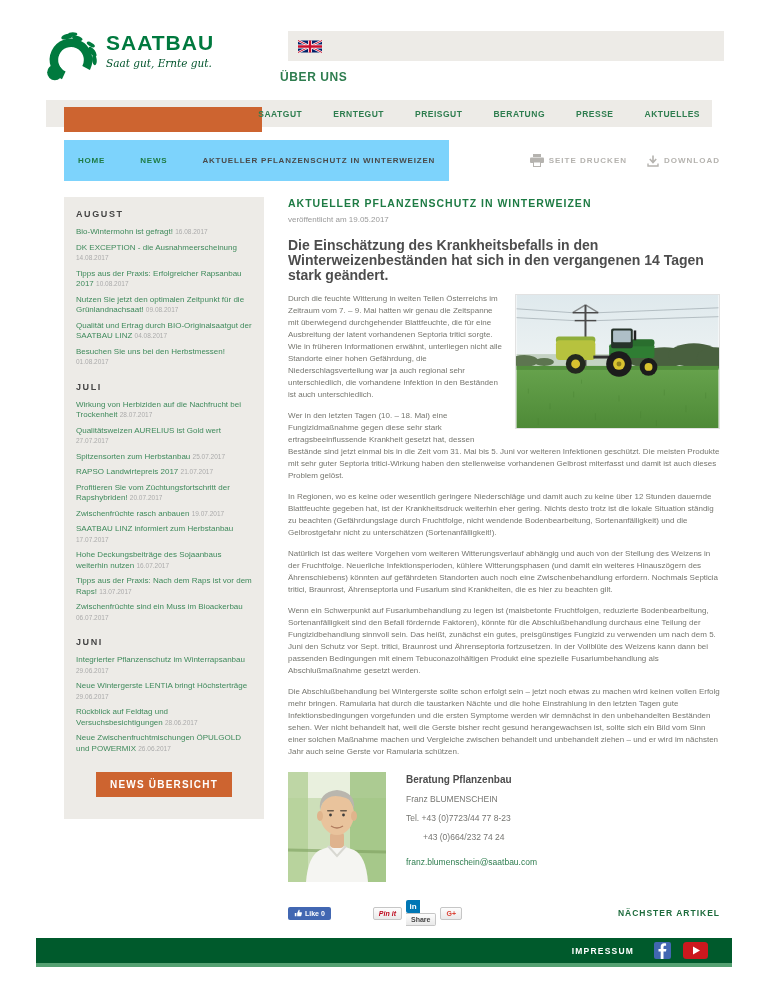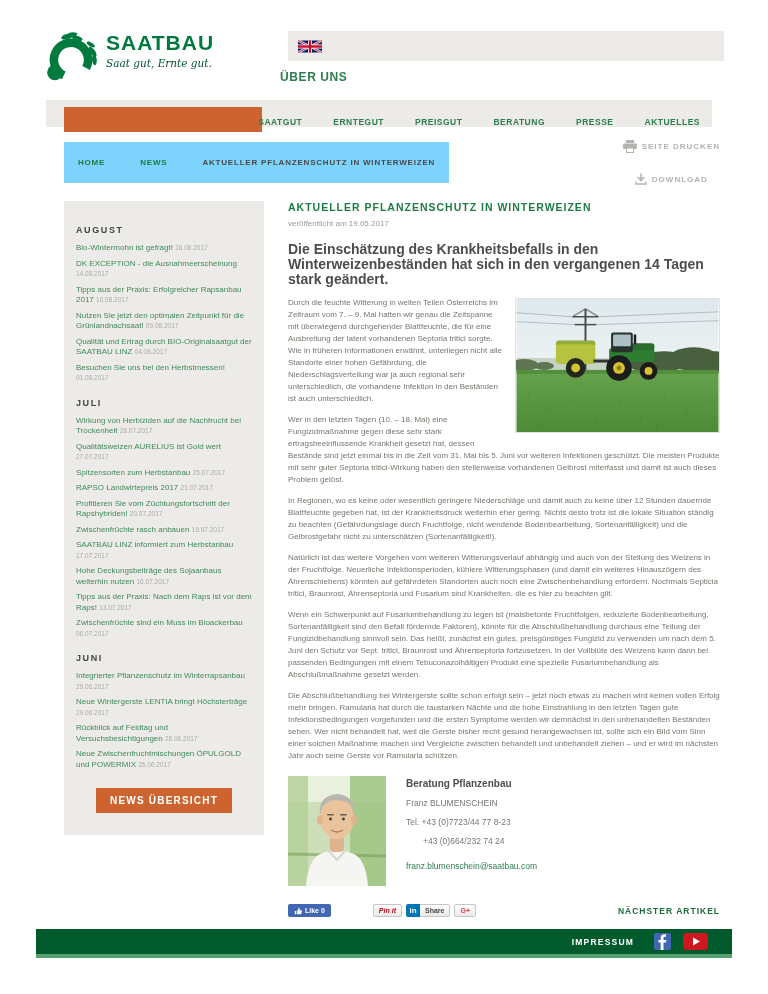--- a/index.html
+++ b/index.html
@@ -12,36 +12,36 @@
   .logo { position:absolute; left:44px; top:32px; display:flex; align-items:flex-start; gap:8px; cursor:pointer; }
   .logo-title { font-size:21px; font-weight:bold; color:#00793e; letter-spacing:1px; line-height:22px; }
   .logo-tagline { font-family:"DejaVu Serif", serif; font-style:italic; font-size:10.5px; color:#00532b; margin-top:3px; }
   .topbar { position:absolute; left:288px; right:44px; top:31px; height:30px; background:#edebe7; display:flex; align-items:center; padding-left:10px; }
   .flag { display:inline-flex; cursor:pointer; line-height:0; }
   .about { position:absolute; left:280px; top:70px; font-size:12px; font-weight:bold; color:#2e7d4f; letter-spacing:.6px; cursor:pointer; text-decoration:none; }
 
   
   .navbar { margin:0 56px 0 46px; height:27px; background:#edebe7; position:relative; }
   .orange-block { position:absolute; left:18px; top:7px; width:198px; height:25px; background:#cd6430; cursor:pointer; }
-  .nav-items { position:absolute; right:12px; top:8px; height:27px; display:flex; align-items:center; gap:31px; }
+  .nav-items { position:absolute; right:12px; top:0; height:27px; display:flex; align-items:center; gap:31px; }
   .nav-item { font-size:8.5px; font-weight:bold; color:#2e7d4f; letter-spacing:.5px; text-decoration:none; cursor:pointer; }
 
   
   .crumb-row { margin:13px 48px 0 64px; display:flex; justify-content:space-between; align-items:center; }
   .crumbs { background:#7dd3fc; padding:16px 14px; display:flex; gap:35px; align-items:center; }
   .crumb { font-size:8px; font-weight:bold; letter-spacing:.8px; text-decoration:none; cursor:pointer; }
   .crumb.green { color:#1e7b44; }
   .crumb.current { color:#4a4a4a; cursor:default; }
-  .page-actions { display:flex; gap:20px; align-items:center;flex-direction:column; }
+  .page-actions { display:flex; gap:20px; align-items:center; }
   .action { display:flex; align-items:center; gap:5px; font-size:8px; font-weight:bold; letter-spacing:1px; color:#b5b3af; cursor:pointer; }
 
   
   .content { display:flex; margin:16px 48px 0 64px; gap:24px; align-items:flex-start; }
 
-  .sidebar { width:200px; flex-shrink:0; background:#edebe7; padding:20px 12px 18px; }
+  .sidebar { width:200px; flex-shrink:0; background:#edebe7; padding:8px 12px 18px; }
   .month-label { font-size:9px; font-weight:bold; color:#454545; letter-spacing:1.6px; margin:14px 0 8px; }
   .month:first-child .month-label { margin-top:4px; }
   .news-link { display:block; font-size:8px; line-height:10.5px; color:#3f8a5c; text-decoration:none; margin-bottom:5px; cursor:pointer; }
   .nl-date { font-size:6.5px; color:#ababab; }
   .news-btn { display:block; margin:18px auto 4px; background:#cd6430; color:#fff; border:none; font-family:"Liberation Sans", sans-serif;
               font-size:10px; font-weight:bold; letter-spacing:1.2px; padding:7px 14px; cursor:pointer; }
 
   .article { flex:1; min-width:0; }
   .article-title { font-size:10.5px; font-weight:bold; color:#1e7b44; letter-spacing:1px; }
   .published { font-size:8px; color:#9a9a9a; margin:6px 0 14px; }
@@ -58,21 +58,21 @@
   .c-tel2 { padding-left:17px; }
   .c-mail { font-size:8.5px; color:#2e7d4f; text-decoration:none; cursor:pointer; }
 
   .social-row { display:flex; align-items:center; margin-top:18px; }
   .fb-like { display:flex; align-items:center; gap:3px; background:#4267b2; color:#fff; font-size:7px; font-weight:bold;
              border-radius:2px; padding:2px 6px; height:13px; cursor:pointer; }
   .share-group { display:flex; align-items:center; gap:4px; margin-left:42px; }
   .btn-mini { display:inline-flex; align-items:center; height:13px; font-size:7px; font-weight:bold; padding:0 5px;
               background:linear-gradient(#fdfdfd,#e9e9e9); border:1px solid #c6c6c6; border-radius:2px; cursor:pointer; }
   .pinit { color:#bd081c; font-style:italic; }
-  .li-share { display:inline-flex; align-items:stretch; cursor:pointer; }
+  .li-share { display:inline-flex; align-items:stretch; cursor:pointer;flex-direction:column; }
   .li-badge { width:14px; height:13px; background:#0077b5; color:#fff; font-size:8px; font-weight:bold; display:flex;
               align-items:center; justify-content:center; border-radius:2px 0 0 2px; }
   .li-label { height:13px; font-size:7px; font-weight:bold; color:#444; padding:0 5px; display:flex; align-items:center;
               background:linear-gradient(#fdfdfd,#e9e9e9); border:1px solid #c6c6c6; border-left:none; border-radius:0 2px 2px 0; }
   .gplus { color:#db4437; }
   .next-article { margin-left:auto; font-size:8.5px; font-weight:bold; color:#1d6b3c; letter-spacing:1px; text-decoration:none; cursor:pointer; }
 
   
   .site-footer { margin:12px 36px 0; height:29px; background:#005a2c; border-bottom:4px solid #55a172;
                  display:flex; align-items:center; justify-content:flex-end; gap:12px; padding-right:24px; }

